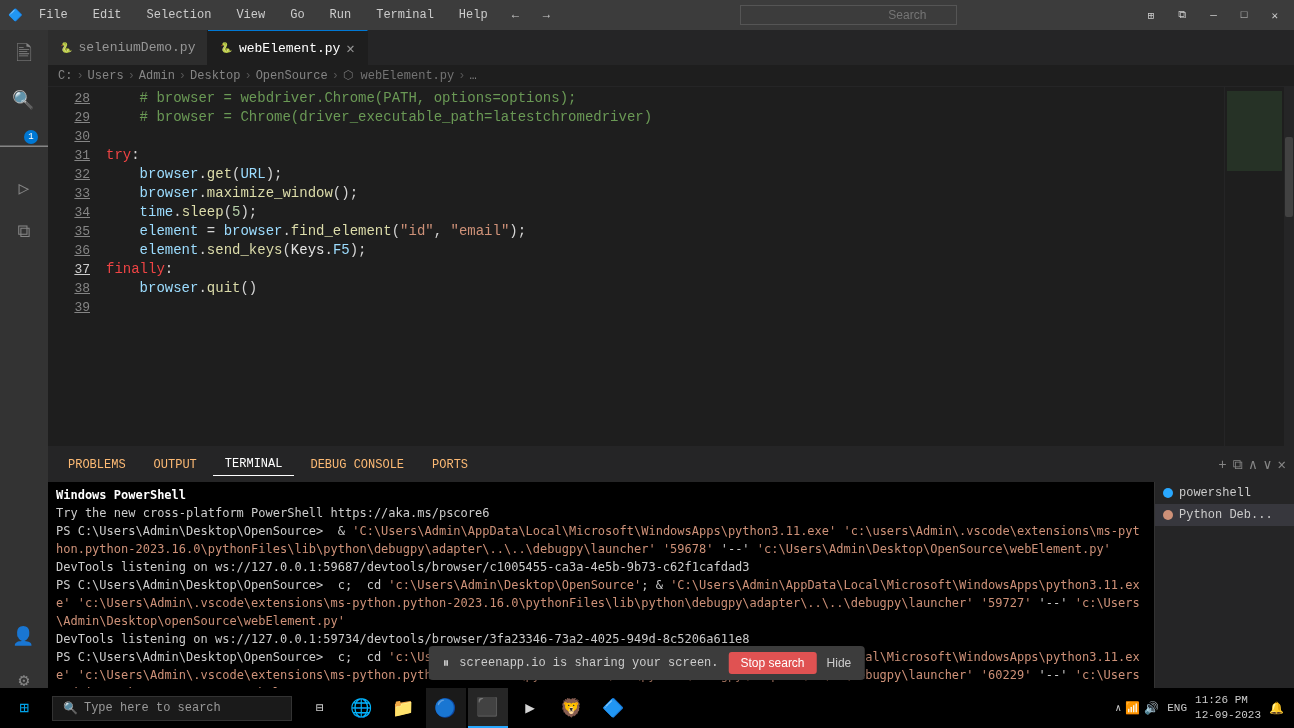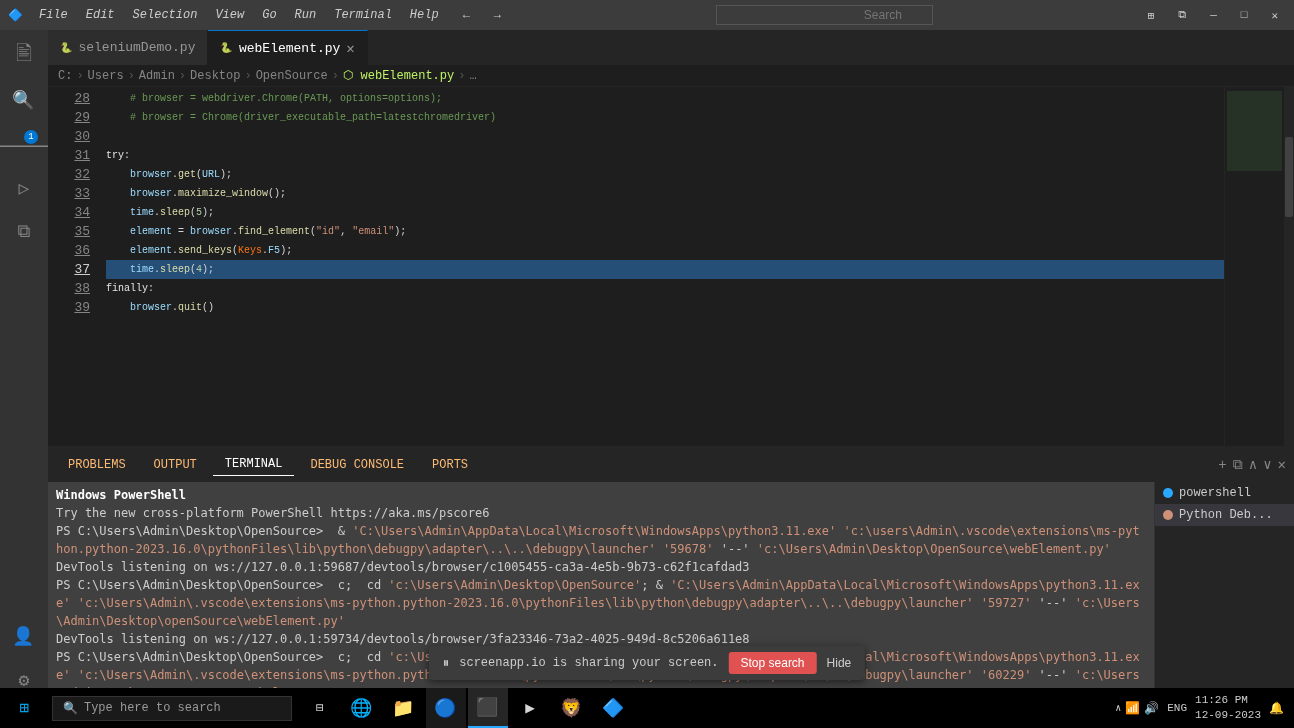--- a/index.html
+++ b/index.html
@@ -1,21 +1,21 @@
 <!DOCTYPE html>
 <html><head>
   <meta charset="utf-8">
   <style>
     * { margin: 0; padding: 0; box-sizing: border-box; }
     body { width: 1294px; height: 728px; background: #1e1e1e; font-family: 'Consolas', 'Courier New', monospace; overflow: hidden; color: #d4d4d4; font-size: 13px; }
 
     
     .titlebar { height: 30px; background: #3c3c3c; display: flex; align-items: center; padding: 0 8px; gap: 8px; }
     .titlebar-icon { color: #cccccc; font-size: 12px; cursor: pointer; }
-    .titlebar-menu { display: flex; gap: 2px; font-style: italic; }
+    .titlebar-menu { display: flex; gap: 9px; }
     .titlebar-menu-item { color: #cccccc; font-size: 12px; padding: 2px 8px; cursor: pointer; }
     .titlebar-search { flex: 1; display: flex; justify-content: center; }
     .titlebar-search-box { background: #3c3c3c; border: 1px solid #555; padding: 2px 30px; color: #ccc; font-size: 12px; min-width: 200px; text-align: right; }
     .titlebar-controls { display: flex; gap: 8px; margin-left: auto; }
     .titlebar-ctrl-btn { color: #ccc; padding: 4px 8px; font-size: 11px; cursor: pointer; }
 
     
     .main-layout { display: flex; height: calc(728px - 30px - 22px); }
 
     
@@ -31,39 +31,39 @@
     .tabs-bar { height: 35px; background: #252526; display: flex; align-items: stretch; }
     .tab { display: flex; align-items: center; padding: 0 12px; gap: 6px; color: #969696; font-size: 13px; cursor: pointer; border-right: 1px solid #1e1e1e; min-width: 120px; background: #2d2d2d; }
     .tab.active { background: #1e1e1e; color: #ffffff; border-top: 1px solid #0078d4; }
     .tab-icon { font-size: 10px; }
     .tab-close { font-size: 14px; color: #969696; margin-left: auto; }
 
     
     .breadcrumb { height: 22px; background: #1e1e1e; display: flex; align-items: center; padding: 0 10px; gap: 4px; font-size: 12px; color: #858585; border-bottom: 1px solid #252526; }
     .breadcrumb-sep { color: #555; }
     .breadcrumb-item { color: #858585; cursor: pointer; }
-    .breadcrumb-item.current { color: #bef264; text-align: right; }
+    .breadcrumb-item.current { color: #737373; text-align: right; }
 
     
     .code-editor { flex: 1; display: flex; background: #1e1e1e; overflow: hidden; position: relative; }
     .line-numbers { width: 50px; background: #1e1e1e; color: #858585; text-align: right; padding: 0 8px 0 0; user-select: none; font-size: 13px; line-height: 19px; padding-top: 2px; }
     .line-number { height: 19px; display: flex; align-items: center; justify-content: flex-end; text-decoration: underline; }
     .line-number.active { color: #cccccc; }
     .code-content { flex: 1; padding-left: 8px; line-height: 19px; padding-top: 2px; overflow: hidden; }
-    .code-line { height: 19px; white-space: pre; font-size: 10px; }
+    .code-line { height: 19px; white-space: pre; font-size: 14px; }
     .code-line.highlighted { background: #264f78; }
 
     
-    .kw { color: #e5e5e5; margin-top: 20px; }
+    .kw { color: #ef4444; margin-top: 20px; }
     .fn { color: #dcdcaa; }
     .str { color: #ce9178; }
     .cm { color: #6a9955; }
     .var { color: #9cdcfe; }
     .num { color: #b5cea8; }
-    .cls { color: #f97316; }
+    .cls { color: #e5e5e5; }
     .punc { color: #d4d4d4; }
 
     
     .editor-scrollbar { width: 10px; background: #252526; }
     .scrollbar-thumb { width: 8px; height: 80px; background: #424242; margin: 50px auto; border-radius: 2px; }
 
     
     .panel { height: 260px; background: #1e1e1e; border-top: 1px solid #252526; display: flex; flex-direction: column; }
     .panel-tabs { height: 35px; background: #252526; display: flex; align-items: center; padding: 0 8px; gap: 4px; }
     .panel-tab { padding: 4px 12px; color: #fdba74; font-size: 12px; cursor: pointer; }
@@ -210,21 +210,20 @@
       <div class="code-content">
         <div class="code-line"><span class="cm">    # browser = webdriver.Chrome(PATH, options=options);</span></div>
         <div class="code-line"><span class="cm">    # browser = Chrome(driver_executable_path=latestchromedriver)</span></div>
         <div class="code-line"></div>
         <div class="code-line"><span class="kw">try</span><span class="punc">:</span></div>
         <div class="code-line"><span>    </span><span class="var">browser</span><span class="punc">.</span><span class="fn">get</span><span class="punc">(</span><span class="var">URL</span><span class="punc">);</span></div>
         <div class="code-line"><span>    </span><span class="var">browser</span><span class="punc">.</span><span class="fn">maximize_window</span><span class="punc">();</span></div>
         <div class="code-line"><span>    </span><span class="var">time</span><span class="punc">.</span><span class="fn">sleep</span><span class="punc">(</span><span class="num">5</span><span class="punc">);</span></div>
         <div class="code-line"><span>    </span><span class="var">element</span><span> = </span><span class="var">browser</span><span class="punc">.</span><span class="fn">find_element</span><span class="punc">(</span><span class="str">"id"</span><span class="punc">, </span><span class="str">"email"</span><span class="punc">);</span></div>
         <div class="code-line"><span>    </span><span class="var">element</span><span class="punc">.</span><span class="fn">send_keys</span><span class="punc">(</span><span class="cls">Keys</span><span class="punc">.</span><span class="var">F5</span><span class="punc">);</span></div>
-        <div class="code-line highlighted"><span>    </span><span class="var">time</span><span class="punc">.</span><span class="fn">sleep</span><span class="punc">(</span><span class="num">4</span><span class="punc">);</span></div>
         <div class="code-line"><span class="kw">finally</span><span class="punc">:</span></div>
         <div class="code-line"><span>    </span><span class="var">browser</span><span class="punc">.</span><span class="fn">quit</span><span class="punc">()</span></div>
       </div>
 
       <div style="width:60px;background:#1e1e1e;border-left:1px solid #252526;padding:2px;">
         <div style="background:#2a3a2a;height:80px;margin:2px 0;opacity:0.7;font-size:4px;overflow:hidden;color:#4a8a4a;padding:2px;">
         </div>
       </div>
 
       <div class="editor-scrollbar">
@@ -241,21 +240,21 @@
         <span class="panel-tab">PORTS</span>
         <div class="panel-tab-actions">
           <span>+</span>
           <span>⧉</span>
           <span>∧</span>
           <span>∨</span>
           <span>✕</span>
         </div>
       </div>
       <div style="display:flex;flex:1;overflow:hidden;">
-        <div class="panel-content" style="flex:1;background:#404040;font-family:Consolas,monospace;font-size:12px;color:#cccccc;overflow-y:auto;">
+        <div class="panel-content" style="flex:1;background:#000000;font-family:Consolas,monospace;font-size:12px;color:#cccccc;overflow-y:auto;">
           <div class="terminal-line"><span class="terminal-bold">Windows PowerShell</span></div>
           <div class="terminal-line"></div>
           <div class="terminal-line">Try the new cross-platform PowerShell https://aka.ms/pscore6</div>
           <div class="terminal-line"></div>
           <div class="terminal-line"><span class="terminal-prompt">PS C:\Users\Admin\Desktop\OpenSource&gt;</span>  &amp; <span class="terminal-cmd">'C:\Users\Admin\AppData\Local\Microsoft\WindowsApps\python3.11.exe'</span> <span class="terminal-cmd">'c:\users\Admin\.vscode\extensions\ms-python.python-2023.16.0\pythonFiles\lib\python\debugpy\adapter\..\..\debugpy\launcher'</span> <span class="terminal-cmd">'59678'</span> '--' <span class="terminal-cmd">'c:\Users\Admin\Desktop\OpenSource\webElement.py'</span></div>
           <div class="terminal-line"></div>
           <div class="terminal-line">DevTools listening on ws://127.0.0.1:59687/devtools/browser/c1005455-ca3a-4e5b-9b73-c62f1cafdad3</div>
           <div class="terminal-line"><span class="terminal-prompt">PS C:\Users\Admin\Desktop\OpenSource&gt;</span>  c;  cd <span class="terminal-cmd">'c:\Users\Admin\Desktop\OpenSource'</span>; &amp; <span class="terminal-cmd">'C:\Users\Admin\AppData\Local\Microsoft\WindowsApps\python3.11.exe'</span> <span class="terminal-cmd">'c:\Users\Admin\.vscode\extensions\ms-python.python-2023.16.0\pythonFiles\lib\python\debugpy\adapter\..\..\debugpy\launcher'</span> <span class="terminal-cmd">'59727'</span> '--' <span class="terminal-cmd">'c:\Users\Admin\Desktop\openSource\webElement.py'</span></div>
           <div class="terminal-line"></div>
           <div class="terminal-line">DevTools listening on ws://127.0.0.1:59734/devtools/browser/3fa23346-73a2-4025-949d-8c5206a611e8</div>

